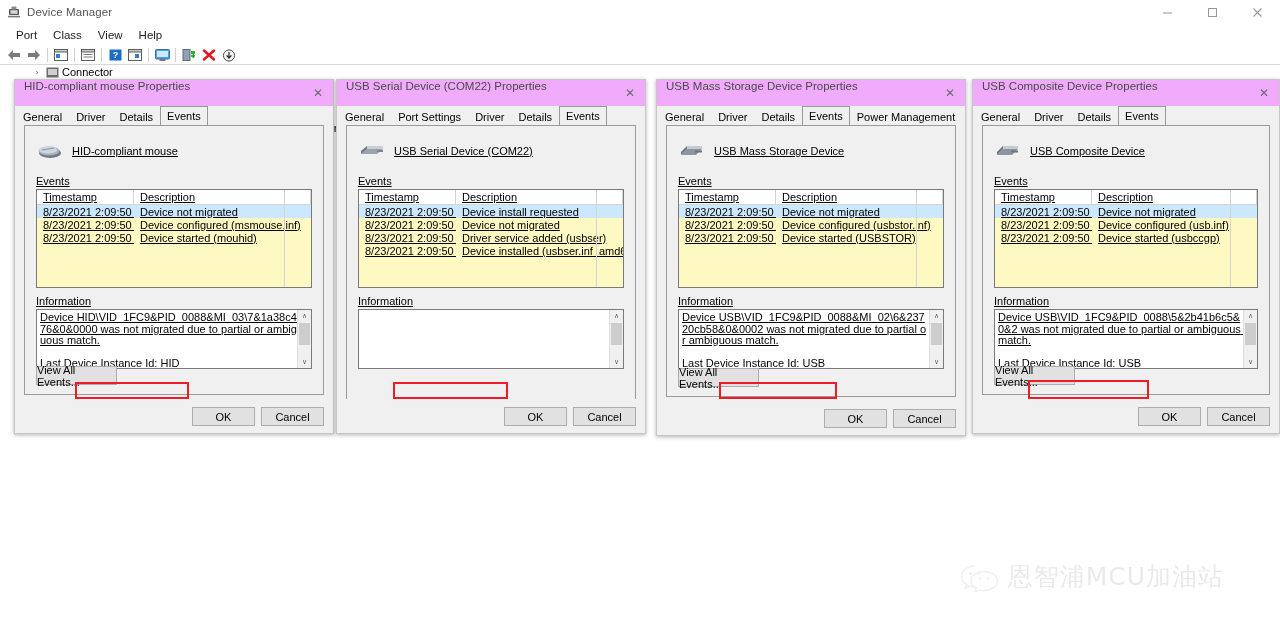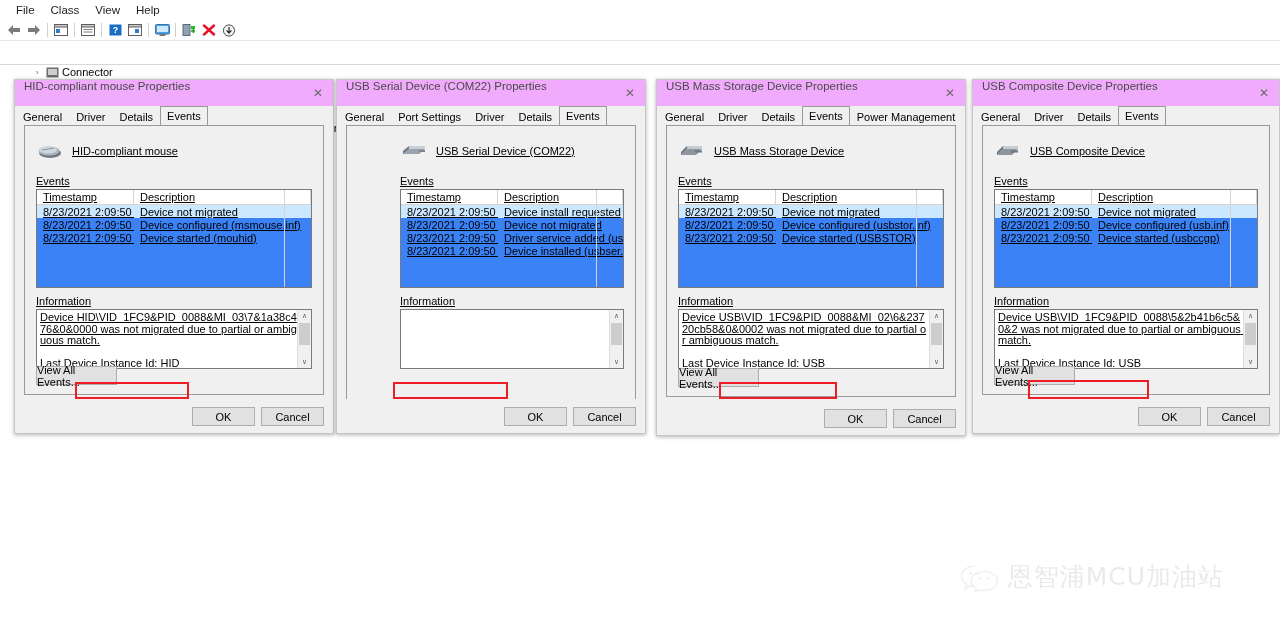--- a/index.html
+++ b/index.html
@@ -65,21 +65,21 @@
               z-index:3;padding-top:3px;top:0;}
   .tabpane{
     position:absolute;left:9px;right:9px;background:#f0f0f0;
     border:1px solid #9a9a9a;box-sizing:border-box;text-decoration:underline;
   }
   .dev-head{display:flex;align-items:center;padding:10px 0 0 11px;height:30px;}
   .dev-ico{width:28px;height:20px;flex:none;margin-right:8px;position:relative;}
   .dev-name{font-size:11px;color:#000;}
   .sec-label{font-size:11px;margin:9px 0 2px 11px;}
   .listbox{
-    margin:0 11px;background:#3b82f6;border:1px solid #7a7a7a;box-sizing:border-box;
+    margin:0 11px;background:#fef9c3;border:1px solid #7a7a7a;box-sizing:border-box;
     overflow:hidden;position:relative;
   }
   .lhead{display:flex;height:14px;border-bottom:1px solid #d4d4d4;background:#fff;}
   .lhead div{font-size:11px;padding:1px 0 0 6px;box-sizing:border-box;
              border-right:1px solid #d4d4d4;overflow:hidden;white-space:nowrap;}
   .lrow{display:flex;height:13px;align-items:center;}
   .lrow.sel{background:#cce8ff;}
   .lrow div{font-size:11px;padding-left:6px;box-sizing:border-box;overflow:hidden;
             white-space:nowrap;}
   .info-label{font-size:11px;margin:7px 0 2px 11px;}
@@ -105,23 +105,51 @@
              opacity:.30;}
   #wm-text{font-family:"DejaVu Sans",sans-serif;font-size:25px;color:#b9b9b9;
            letter-spacing:1px;white-space:nowrap;}
   #wm-logo{width:40px;height:30px;margin-right:8px;position:relative;flex:none;}
 </style>
 </head>
 <body>
 
 <div id="dm-window">
 
+  <div id="dm-titlebar">
+    <span id="dm-title-icon">
+      <svg width="14" height="14" viewBox="0 0 14 14">
+        <rect x="2" y="4" width="10" height="6" rx="1" fill="#5a5a5a"></rect>
+        <rect x="3.5" y="5.2" width="7" height="3.6" fill="#d7d7d7"></rect>
+        <rect x="4.5" y="1.5" width="5" height="3" rx="1" fill="#8a8a8a"></rect>
+        <rect x="1" y="10.8" width="12" height="1.6" fill="#7a7a7a"></rect>
+      </svg>
+    </span>
+    <span id="dm-title-text">Device Manager</span>
+    <div id="dm-winbtns">
+      <div class="winbtn">
+        <svg width="11" height="11" viewBox="0 0 11 11">
+            <rect x="1" y="5.5" width="9" height="1" fill="#9a9a9a"></rect>
+          </svg>
+      </div>
+      <div class="winbtn">
+        <svg width="11" height="11" viewBox="0 0 11 11">
+            <rect x="1.5" y="1.5" width="8" height="8" fill="none" stroke="#9a9a9a" stroke-width="1"></rect>
+          </svg>
+      </div>
+      <div class="winbtn">
+        <svg width="11" height="11" viewBox="0 0 11 11">
+            <path d="M1.5 1.5 L9.5 9.5 M9.5 1.5 L1.5 9.5" stroke="#9a9a9a" stroke-width="1.1"></path>
+          </svg>
+      </div>
+    </div>
+  </div>
 
   <div id="dm-menubar">
-    <span class="menu-item">File</span>
+    <span class="menu-item">Port</span>
     <span class="menu-item">Class</span>
     <span class="menu-item">View</span>
     <span class="menu-item">Help</span>
   </div>
 
   <div id="dm-toolbar">
     <div class="tb-btn">
       <svg width="14" height="12" viewBox="0 0 14 12">
           <path d="M6 1 L1 6 L6 11 L6 8 L13 8 L13 4 L6 4 Z" fill="#7b7b7b"></path>
         </svg>
@@ -385,21 +413,21 @@
         <span class="dlg-title-text">USB Serial Device (COM22) Properties</span>
         <span class="dlg-close">✕</span>
       </div>
       <div class="tabstrip">
         <span class="tab">General</span>
         <span class="tab">Port Settings</span>
         <span class="tab">Driver</span>
         <span class="tab">Details</span>
         <span class="tab active">Events</span>
       </div>
-      <div class="tabpane" style="top:45px;height:308px;padding-left:42px;">
+      <div class="tabpane" style="top:45px;height:308px;">
         <div class="dev-head">
           <span class="dev-ico"><svg width="28" height="20" viewBox="0 0 28 20">
               <path d="M3 13 L19 13 L25 8 L9 8 Z" fill="#9aa3ad"></path>
               <path d="M3 13 L3 10 L9 5 L9 8 Z" fill="#6f7884"></path>
               <path d="M9 8 L25 8 L25 5 L9 5 Z" fill="#c6ced6"></path>
               <rect x="19" y="9" width="6" height="2" fill="#7b848f"></rect>
             </svg></span>
           <span class="dev-name">USB Serial Device (COM22)</span>
         </div>
         <div class="sec-label">Events</div>

